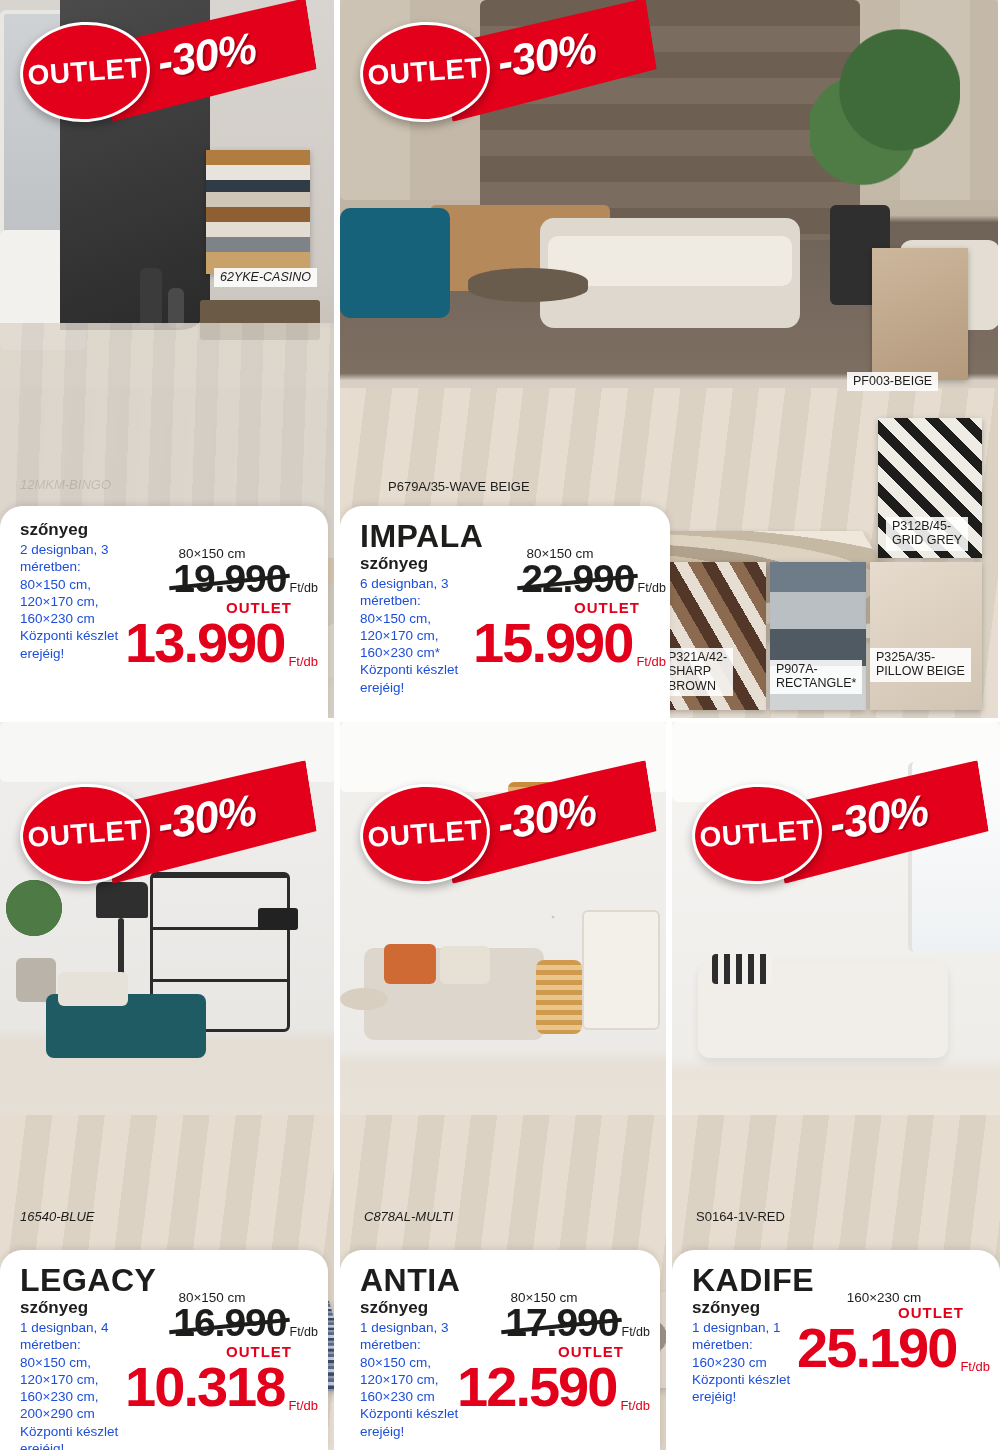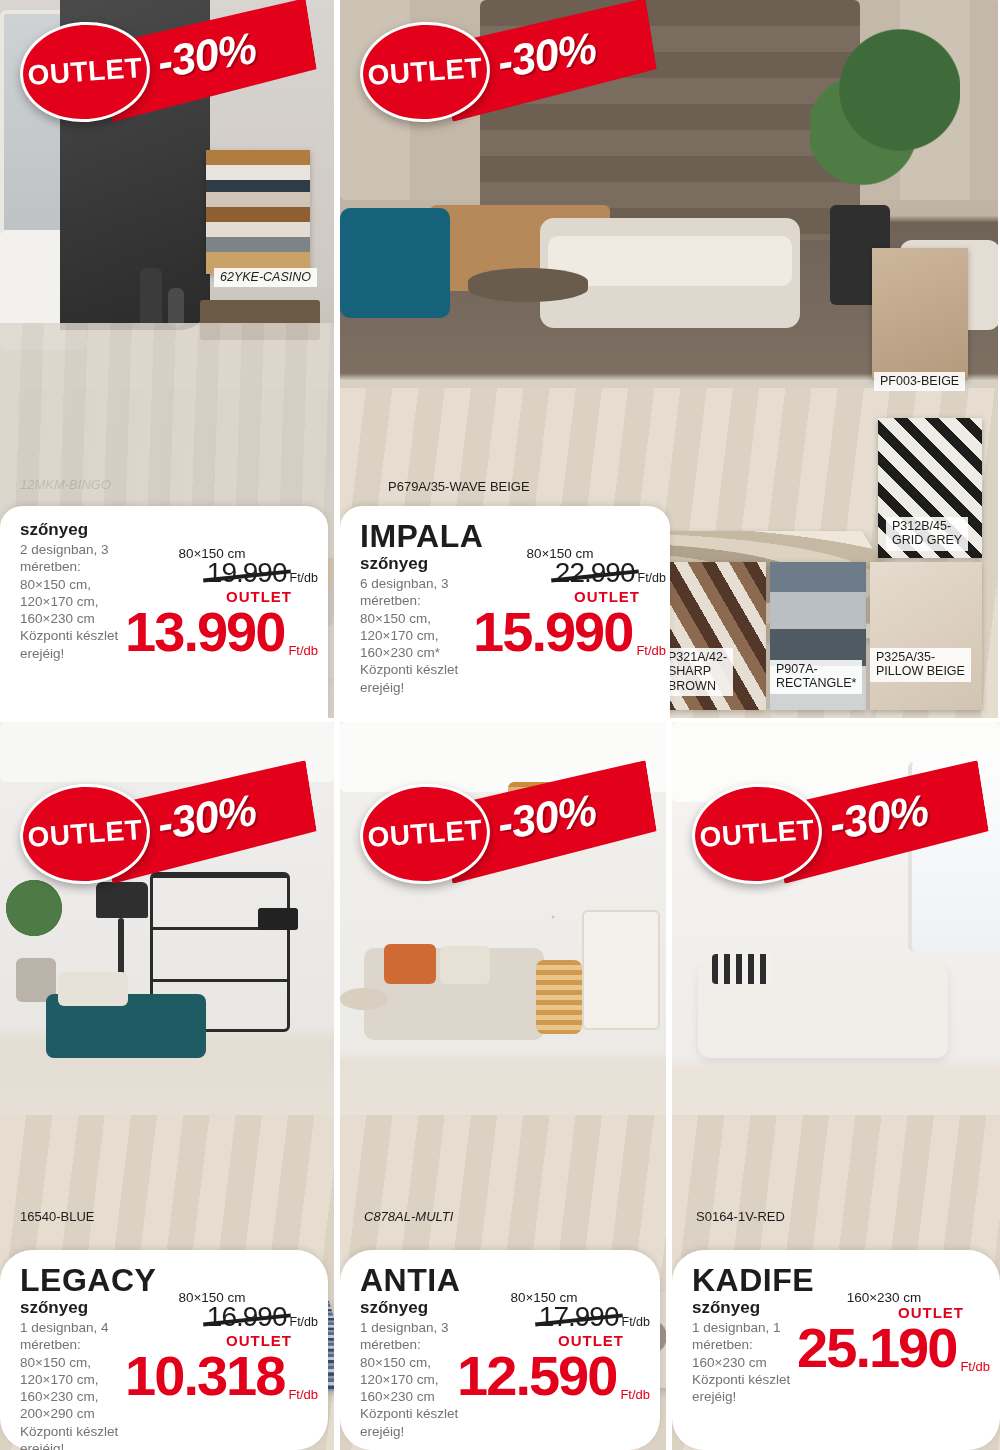--- a/index.html
+++ b/index.html
@@ -45,20 +45,21 @@
     background: repeating-linear-gradient(92deg, #ded7cd 0 22px, #d5cec4 22px 44px);
     opacity: .85;
   }
   .room-b {
     background:
       linear-gradient(180deg, #cfc6ba 0%, #bfb3a4 30%, #6f6257 31%, #7d6f62 52%, #d8d0c4 53%, #e3dbcf 100%);
   }
   .room-c {
     background:
       linear-gradient(180deg, #f0efee 0%, #e9e7e4 42%, #e3ddd4 44%, #efe9e0 100%);
+    font-style: italic;
   }
   .room-d {
     background:
       linear-gradient(180deg, #f3f1ee 0%, #eceae6 45%, #e6e0d6 47%, #f1ebe2 100%);
     font-style: italic;
   }
   .room-e {
     background:
       linear-gradient(180deg, #f6f5f3 0%, #efedea 46%, #e9e3da 48%, #f3ede4 100%);
   }
@@ -177,39 +178,39 @@
   
   .card {
     position: absolute;
     left: 0; right: 6px; bottom: 0;
     background: #fff;
     border-radius: 22px 22px 0 0;
     padding: 14px 16px 10px 20px;
     box-shadow: 0 -2px 6px rgba(0,0,0,.10);
   }
   .card.r1 { height: 212px; }
-  .card.r2 { height: 200px; border-radius: 32px; }
+  .card.r2 { height: 200px; }
 
   .brand {
     font-size: 32px;
     font-weight: 700;
     letter-spacing: .5px;
     color: #1d1d1b;
     line-height: 1;
     margin: 0 0 2px;
   }
   .subtitle {
     font-size: 17px;
     font-weight: 700;
     color: #1d1d1b;
     margin: 0 0 1px;
   }
   .desc {
     font-size: 13.5px;
-    color: #737373;
+    color: #1d4ed8;
     line-height: 1.28;
     white-space: pre-line;
     max-width: 150px;
   }
 
   .pricebox {
     position: absolute;
     right: 10px;
     top: 40px;
     width: 212px;
@@ -217,22 +218,22 @@
   }
   .size-label {
     font-size: 13.5px;
     color: #1d1d1b;
     text-align: center;
     margin-bottom: -2px;
   }
   .oldprice {
     position: relative;
     display: inline-block;
-    font-size: 28px;
-    font-weight: 400;
+    font-size: 39px;
+    font-weight: 700;
     color: #1d1d1b;
     letter-spacing: -1px;
     line-height: 1;
   }
   .oldprice::after {
     content: "";
     position: absolute;
     left: -4px; right: -4px;
     top: 54%;
     height: 4px;
@@ -356,21 +357,21 @@
 
       <div class="blob" style="left:560px;top:240px;width:100px;height:90px;background:#e3ddd3;border-radius:12px;"></div>
 
       <div class="blob" style="left:128px;top:268px;width:120px;height:34px;background:#6a5c4c;border-radius:50%/40%;"></div>
       <div class="floor"></div>
       <div class="rug rug2"></div>
 
       <div class="code big" style="left:18px;top:478px;background:transparent;margin-left:24px;">P679A/35-WAVE BEIGE</div>
 
       <div class="swatch" style="left:532px;top:248px;width:96px;height:132px;background:linear-gradient(160deg,#cdb79c,#b49a7d);"></div>
-      <div class="code" style="left:534px;top:372px;text-align:center;">PF003-BEIGE</div>
+      <div class="code" style="left:507px;top:372px;text-align:center;">PF003-BEIGE</div>
 
       <div class="swatch" style="left:538px;top:418px;width:104px;height:140px;
                   background:repeating-linear-gradient(45deg,#1d1d1b 0 10px,#efece6 10px 22px),repeating-linear-gradient(-45deg,#1d1d1b 0 10px,#efece6 10px 22px);"></div>
       <div class="code" style="left:538px;top:517px;margin-left:8px;">P312B/45-
 GRID GREY</div>
 
       <div class="swatch" style="left:322px;top:562px;width:104px;height:148px;
                   background:repeating-linear-gradient(60deg,#53382a 0 12px,#e6ded2 12px 24px,#8b6a4f 24px 36px);"></div>
       <div class="code" style="left:322px;top:648px;">P321A/42-
 SHARP

